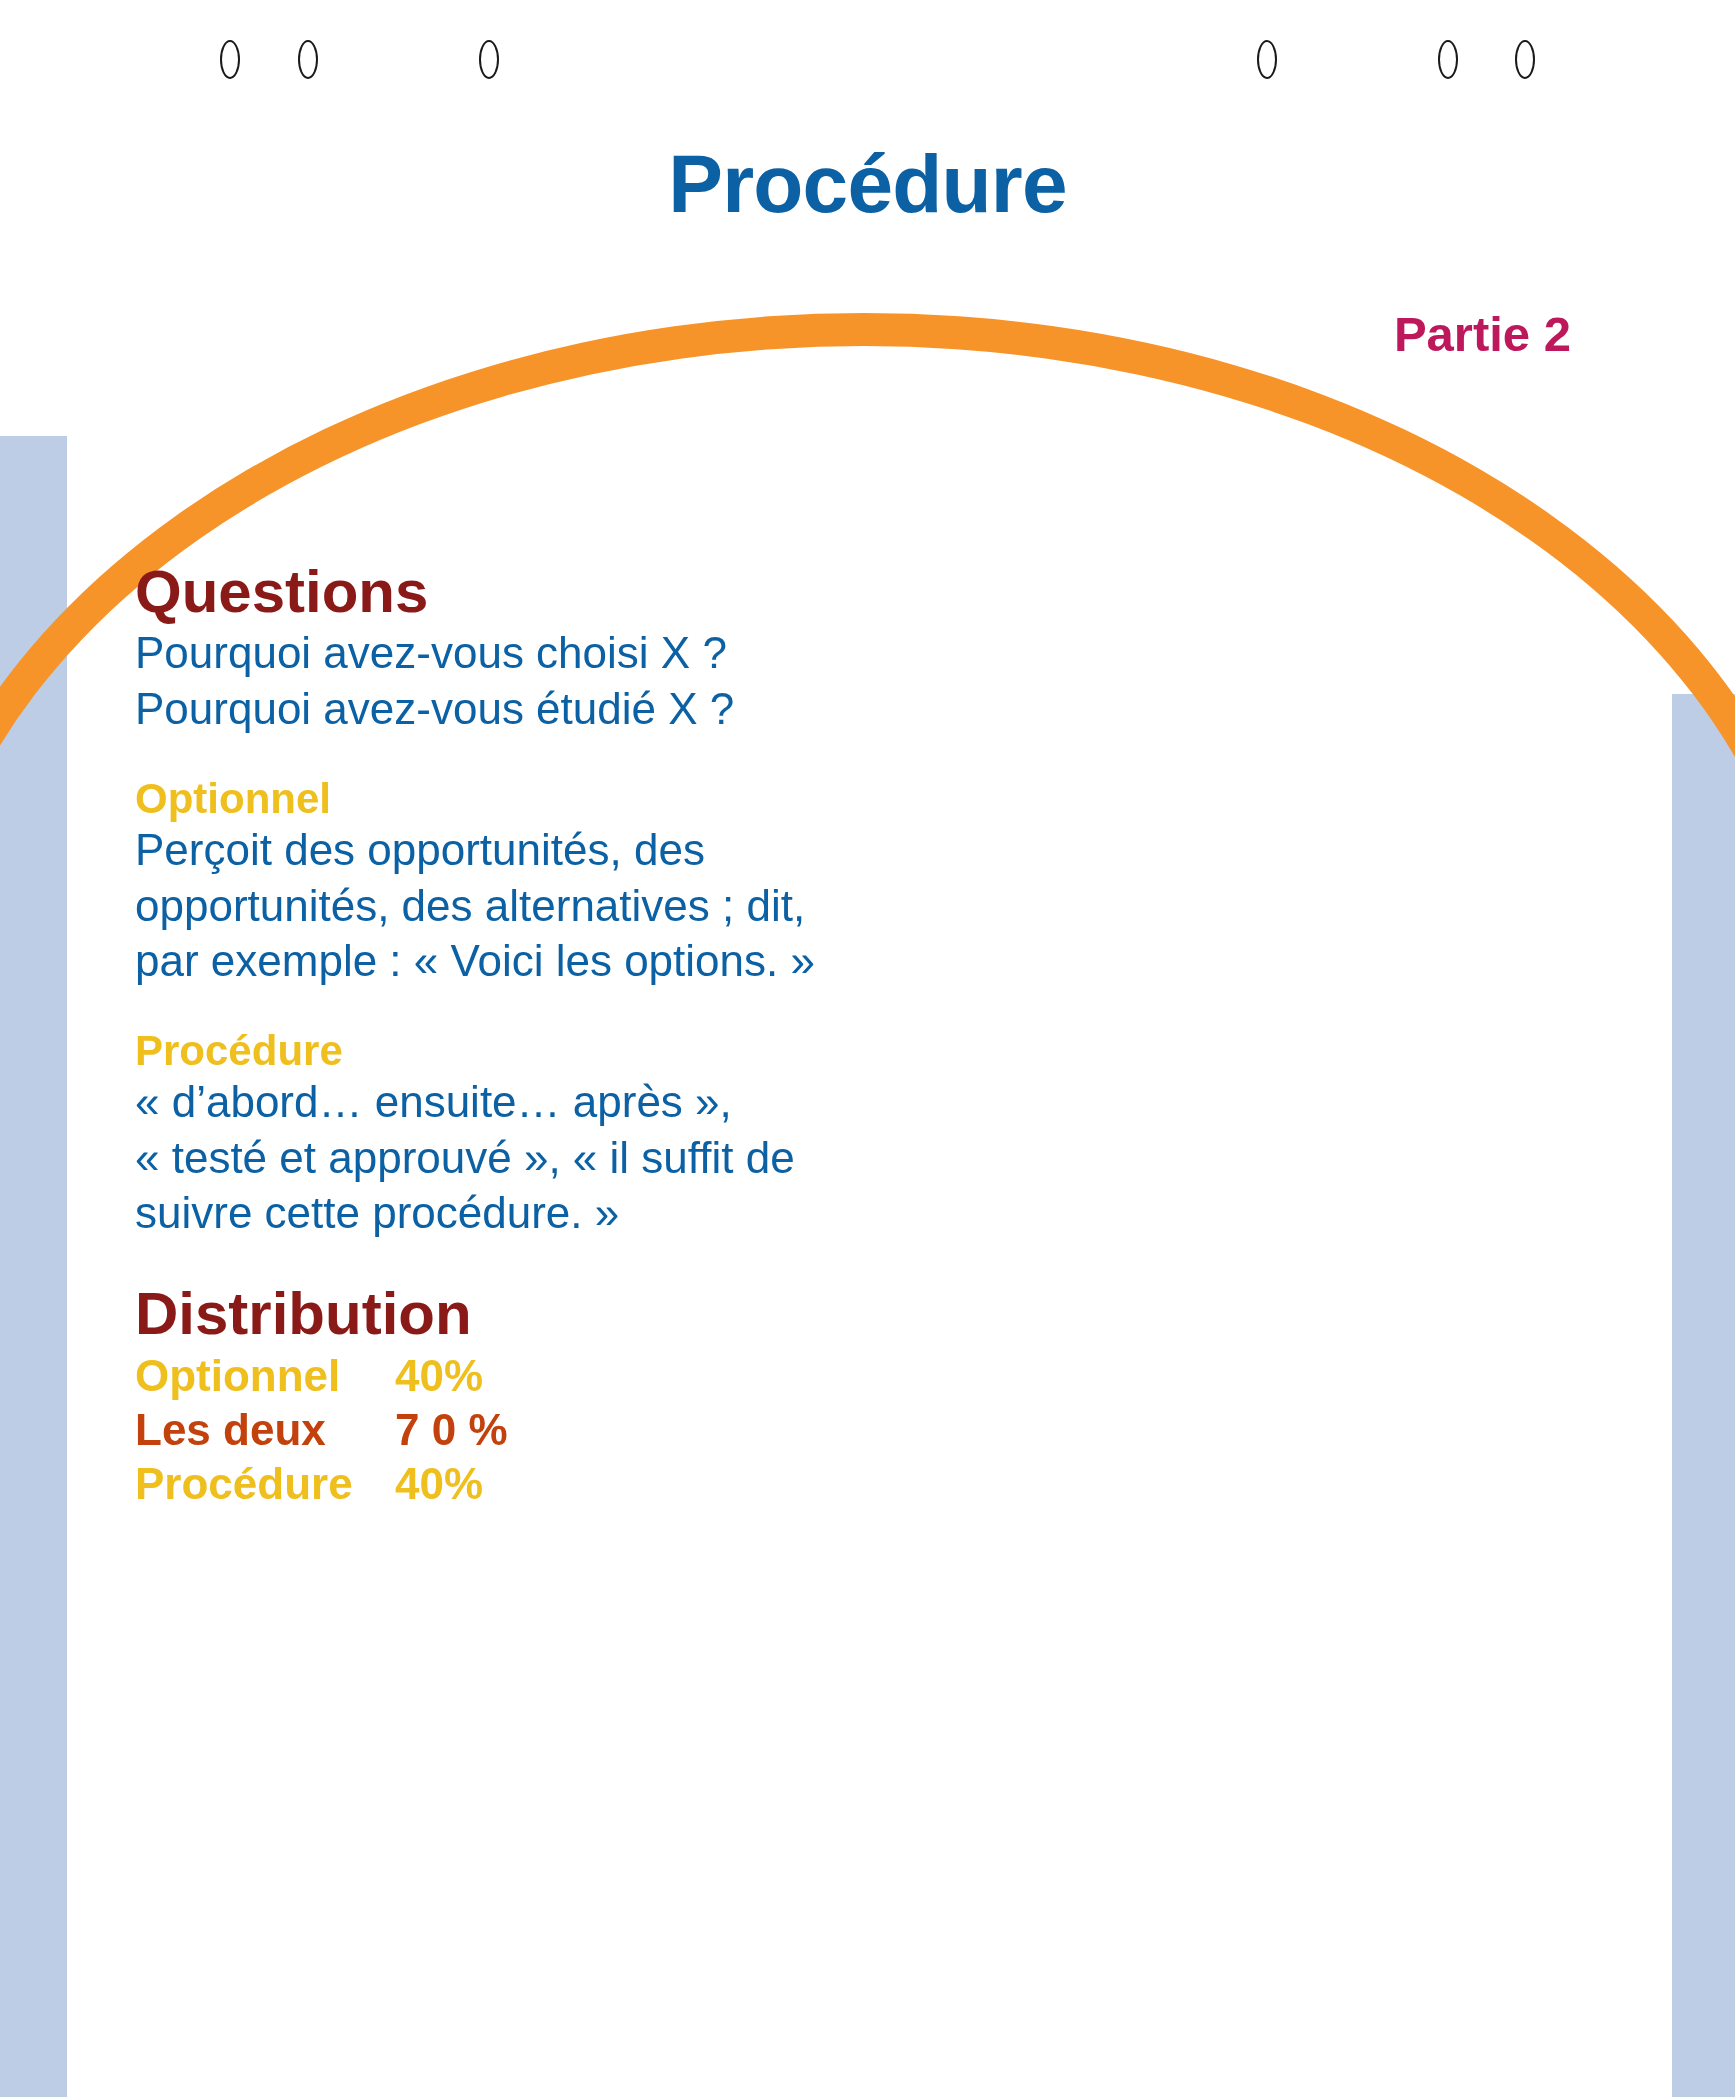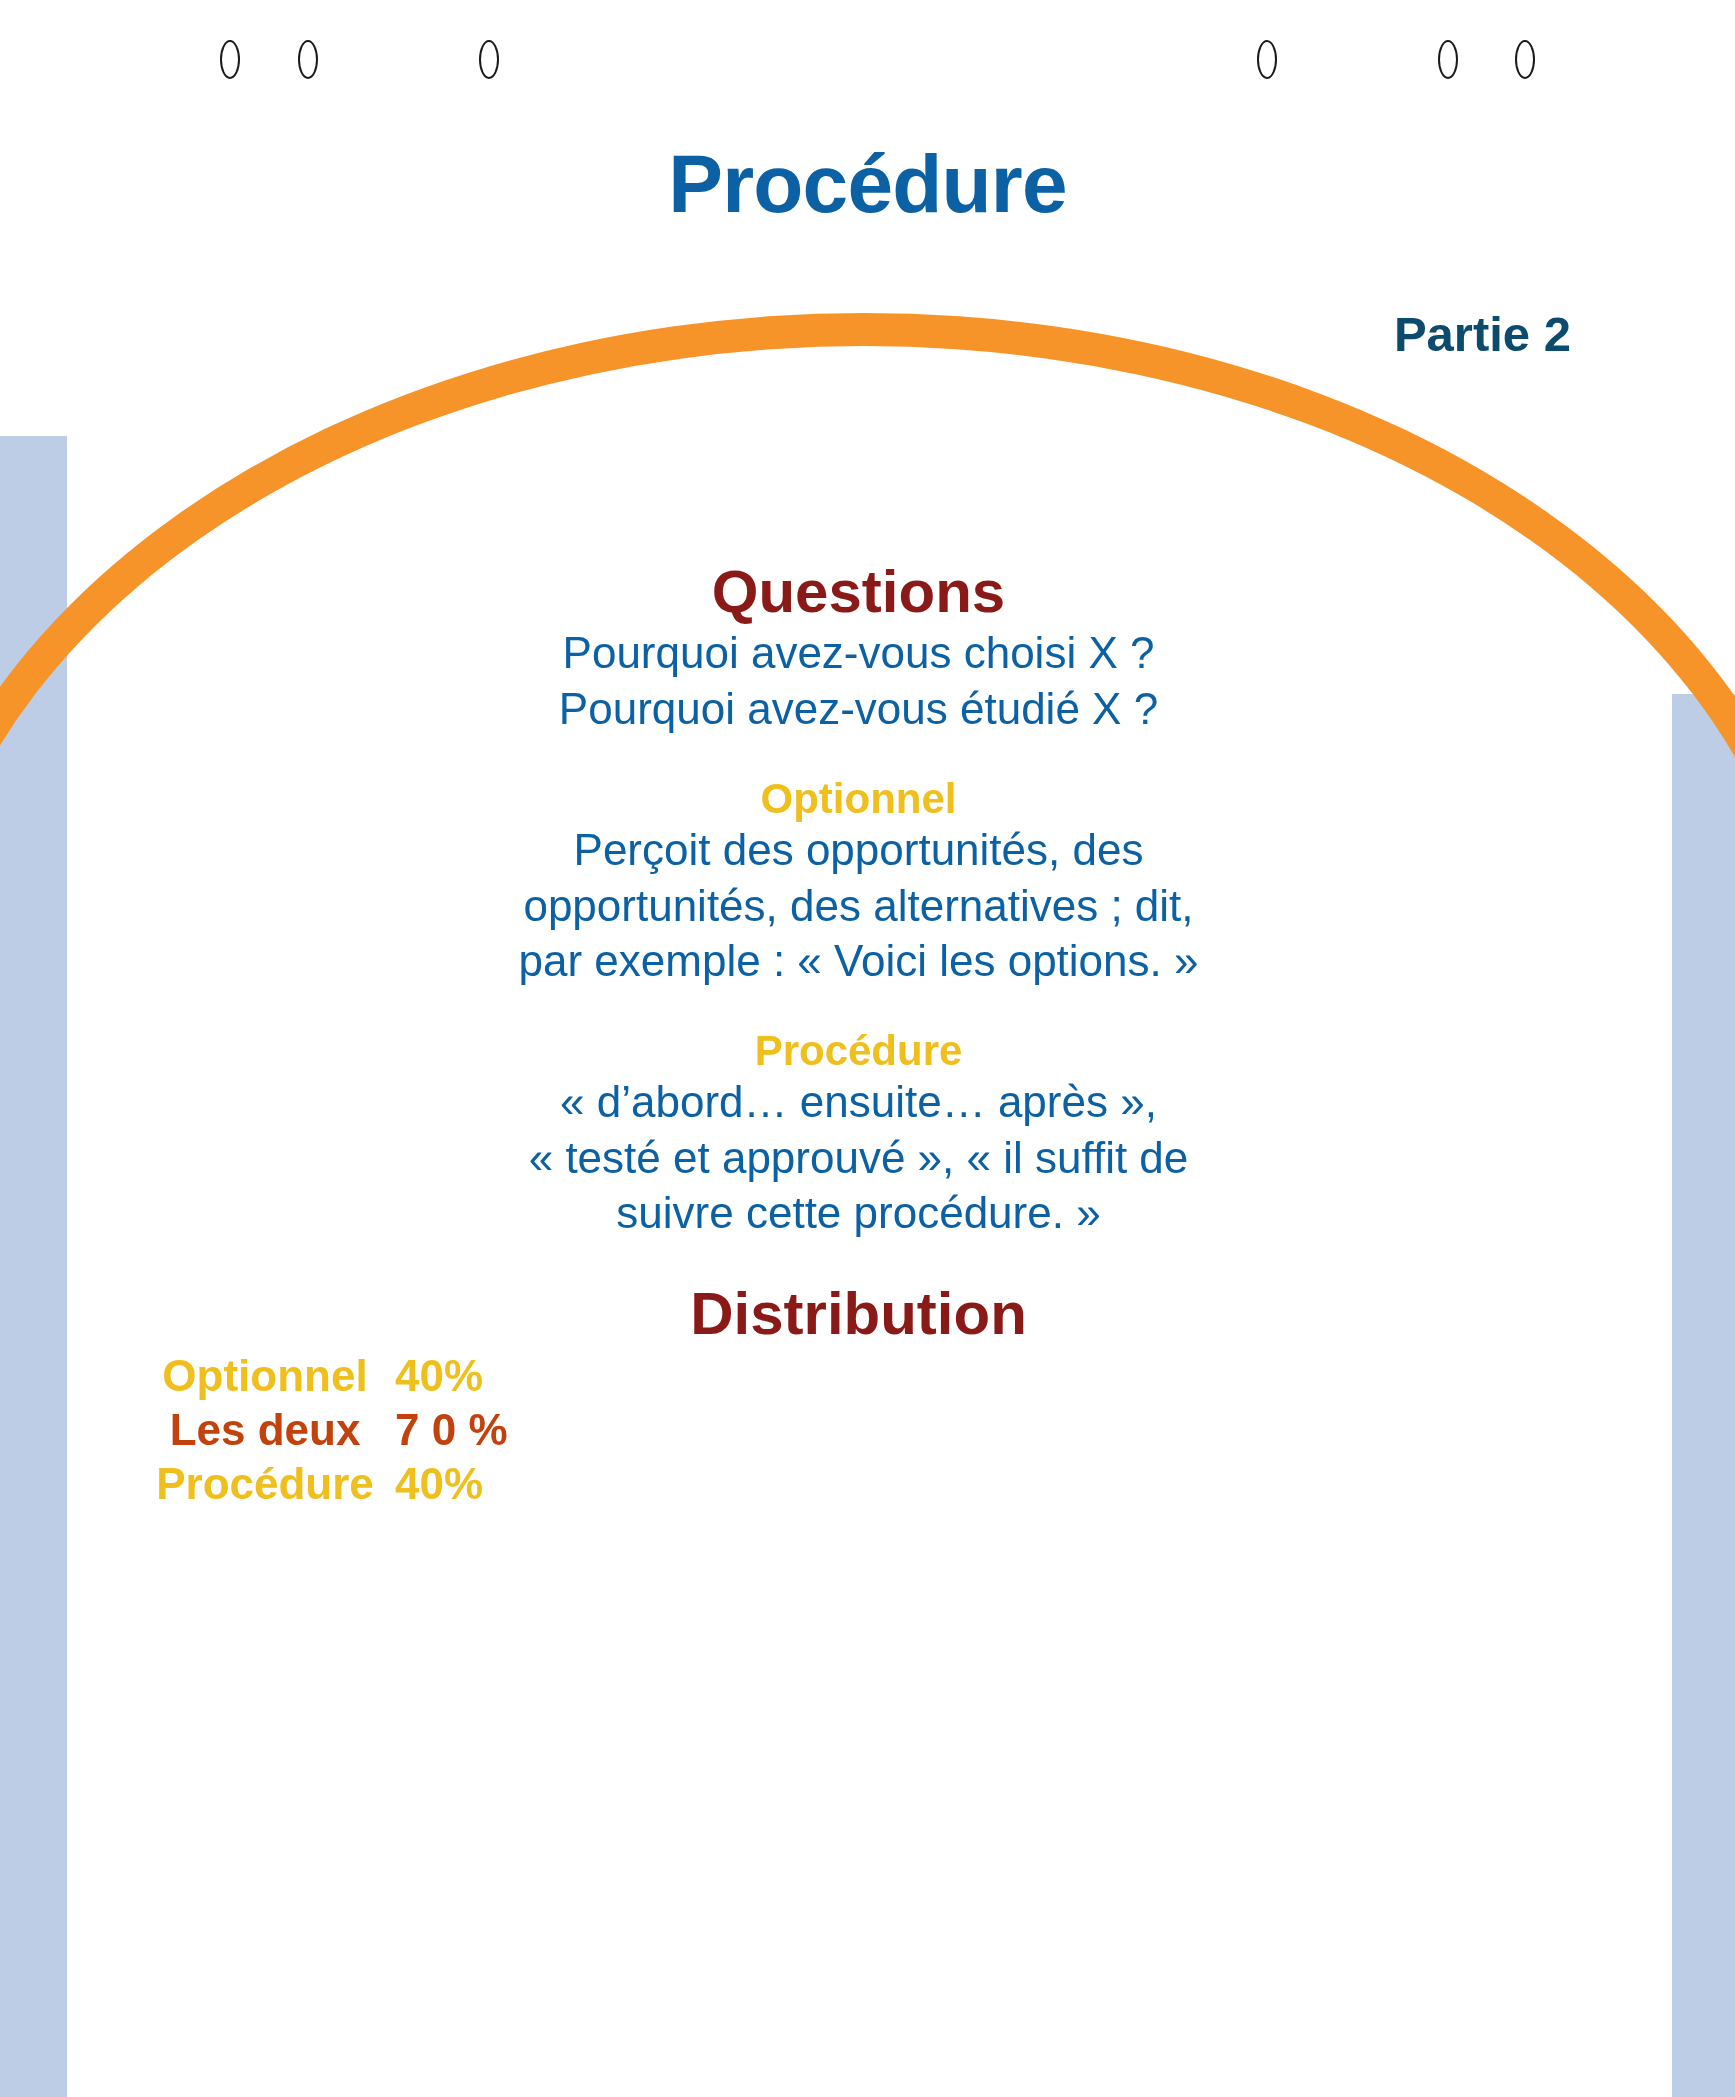--- a/index.html
+++ b/index.html
@@ -113,33 +113,32 @@
     font-size: 82px;
     font-weight: bold;
     letter-spacing: -0.8px;
     line-height: 1;
   }
 
   #partie {
     position: absolute;
     right: 164px;
     top: 310px;
-    color: #0c4a6e;
+    color: #be185d;
     font-size: 49px;
     font-weight: bold;
     line-height: 1;
     white-space: nowrap;
   }
 
   #content {
     position: absolute;
     left: 135px;
     top: 558px;
     width: 1447px;
-    text-align: center;
   }
 
   .heading-red {
     color: #8a1a17;
     font-size: 60px;
     font-weight: bold;
     line-height: 1.12;
     margin: 0;
     white-space: nowrap;
   }

